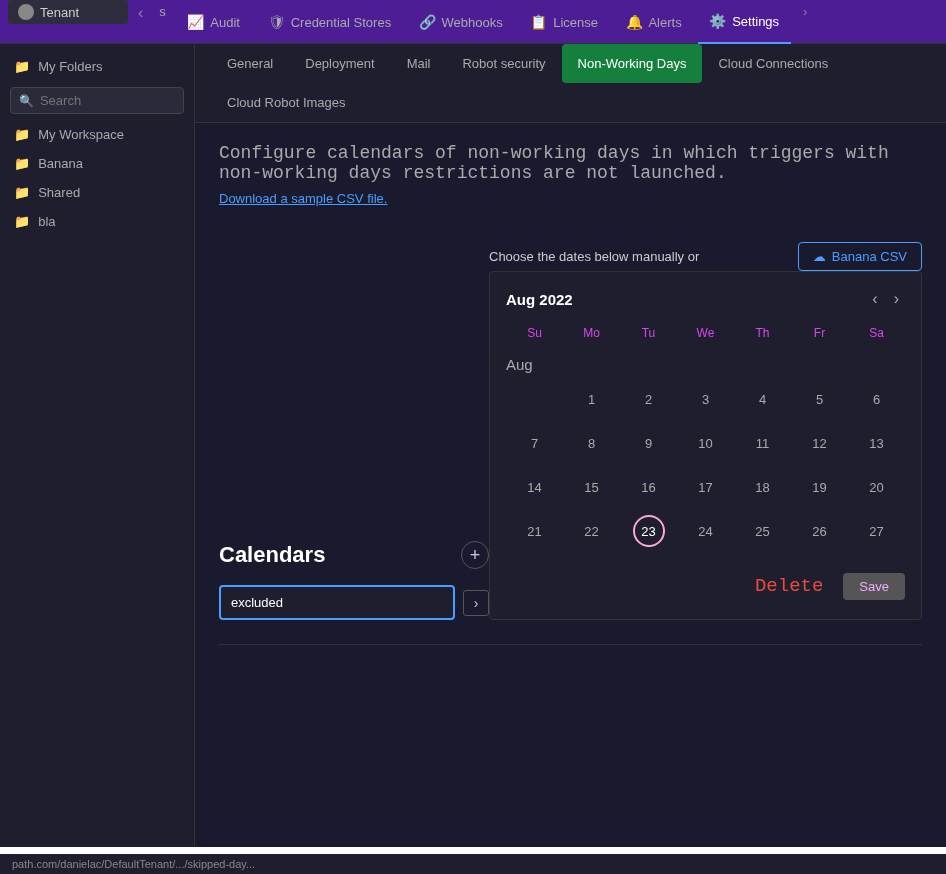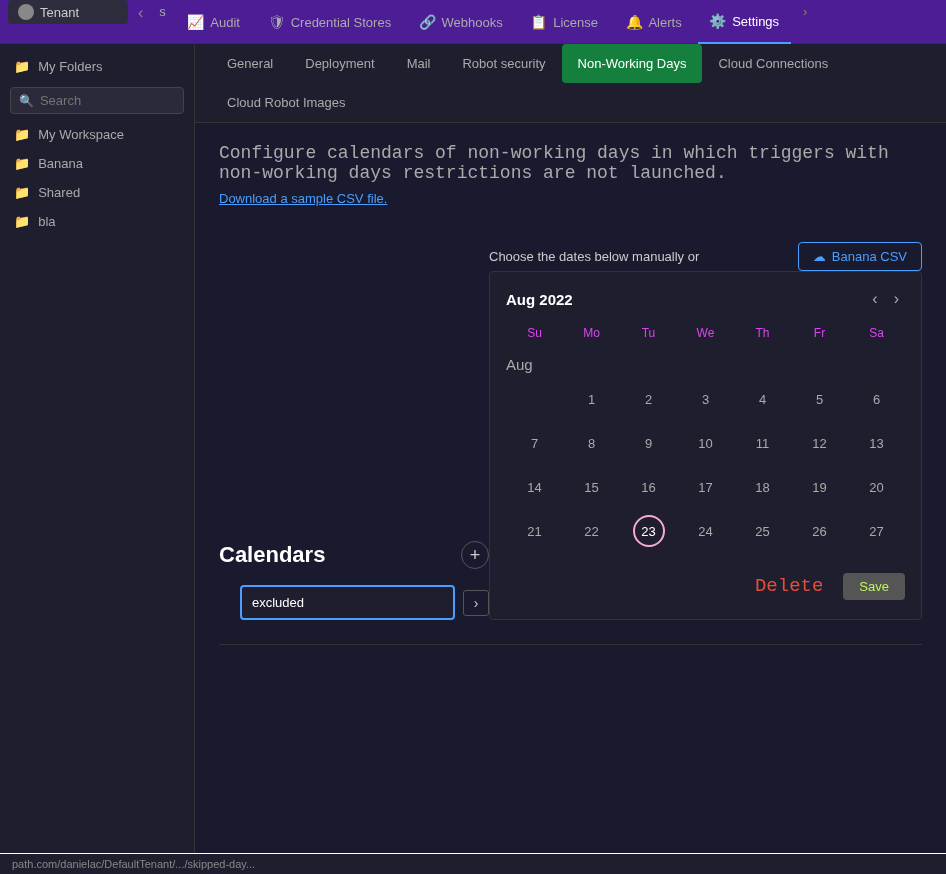--- a/index.html
+++ b/index.html
@@ -71,21 +71,21 @@
     .calendars-header {
       display: flex; align-items: center; justify-content: space-between; margin-bottom: 16px;
     }
     .calendars-title { font-size: 22px; font-weight: 600; color: #fff; }
     .add-btn {
       width: 28px; height: 28px; border-radius: 50%; background: transparent; border: 1px solid #555;
       color: #ccc; cursor: pointer; display: flex; align-items: center; justify-content: center; font-size: 18px;
     }
 
     .calendar-entry {
-      display: flex; align-items: center; gap: 8px; margin-left: 21px;
+      display: flex; align-items: center; gap: 8px;
     }
     .calendar-input-wrapper {
       flex: 1; border: 2px solid #4a9eff; border-radius: 4px; padding: 8px 10px; background: #1e1e2e;
     }
     .calendar-input {
       background: transparent; border: none; outline: none; color: #fff; font-size: 13px; width: 100%;
     }
     .arrow-btn {
       width: 26px; height: 26px; border-radius: 3px; background: transparent; border: 1px solid #555;
       color: #ccc; cursor: pointer; display: flex; align-items: center; justify-content: center; font-size: 14px;
@@ -132,27 +132,27 @@
       border: 2px solid #f9a8d4; color: #fff;
     }
 
     .calendar-actions {
       display: flex; justify-content: flex-end; gap: 10px; margin-top: 16px; align-items: center;
     }
     .delete-btn {
       background: transparent; border: none; color: #e74c3c; cursor: pointer; font-size: 19px; padding: 6px 10px; font-family: Liberation Mono, monospace;
     }
     .save-btn {
-      background: #555; border: none; color: #bef264; cursor: pointer; font-size: 13px;
+      background: #555; border: none; color: #f0abfc; cursor: pointer; font-size: 13px;
       padding: 6px 16px; border-radius: 4px;
     }
 
     
     .status-bar {
-      background: #1e1e2e; border-top: 1px solid #ffffff; padding: 4px 12px;
+      background: #1e1e2e; border-top: 7px solid #ffffff; padding: 4px 12px;
       font-size: 11px; color: #888; flex-shrink: 0;
     }
 
     .divider { border: none; border-top: 1px solid #333; margin-top: 24px; }
   </style>
 </head>
 <body>
 
 <div class="top-nav">
   <div class="tenant-btn">

